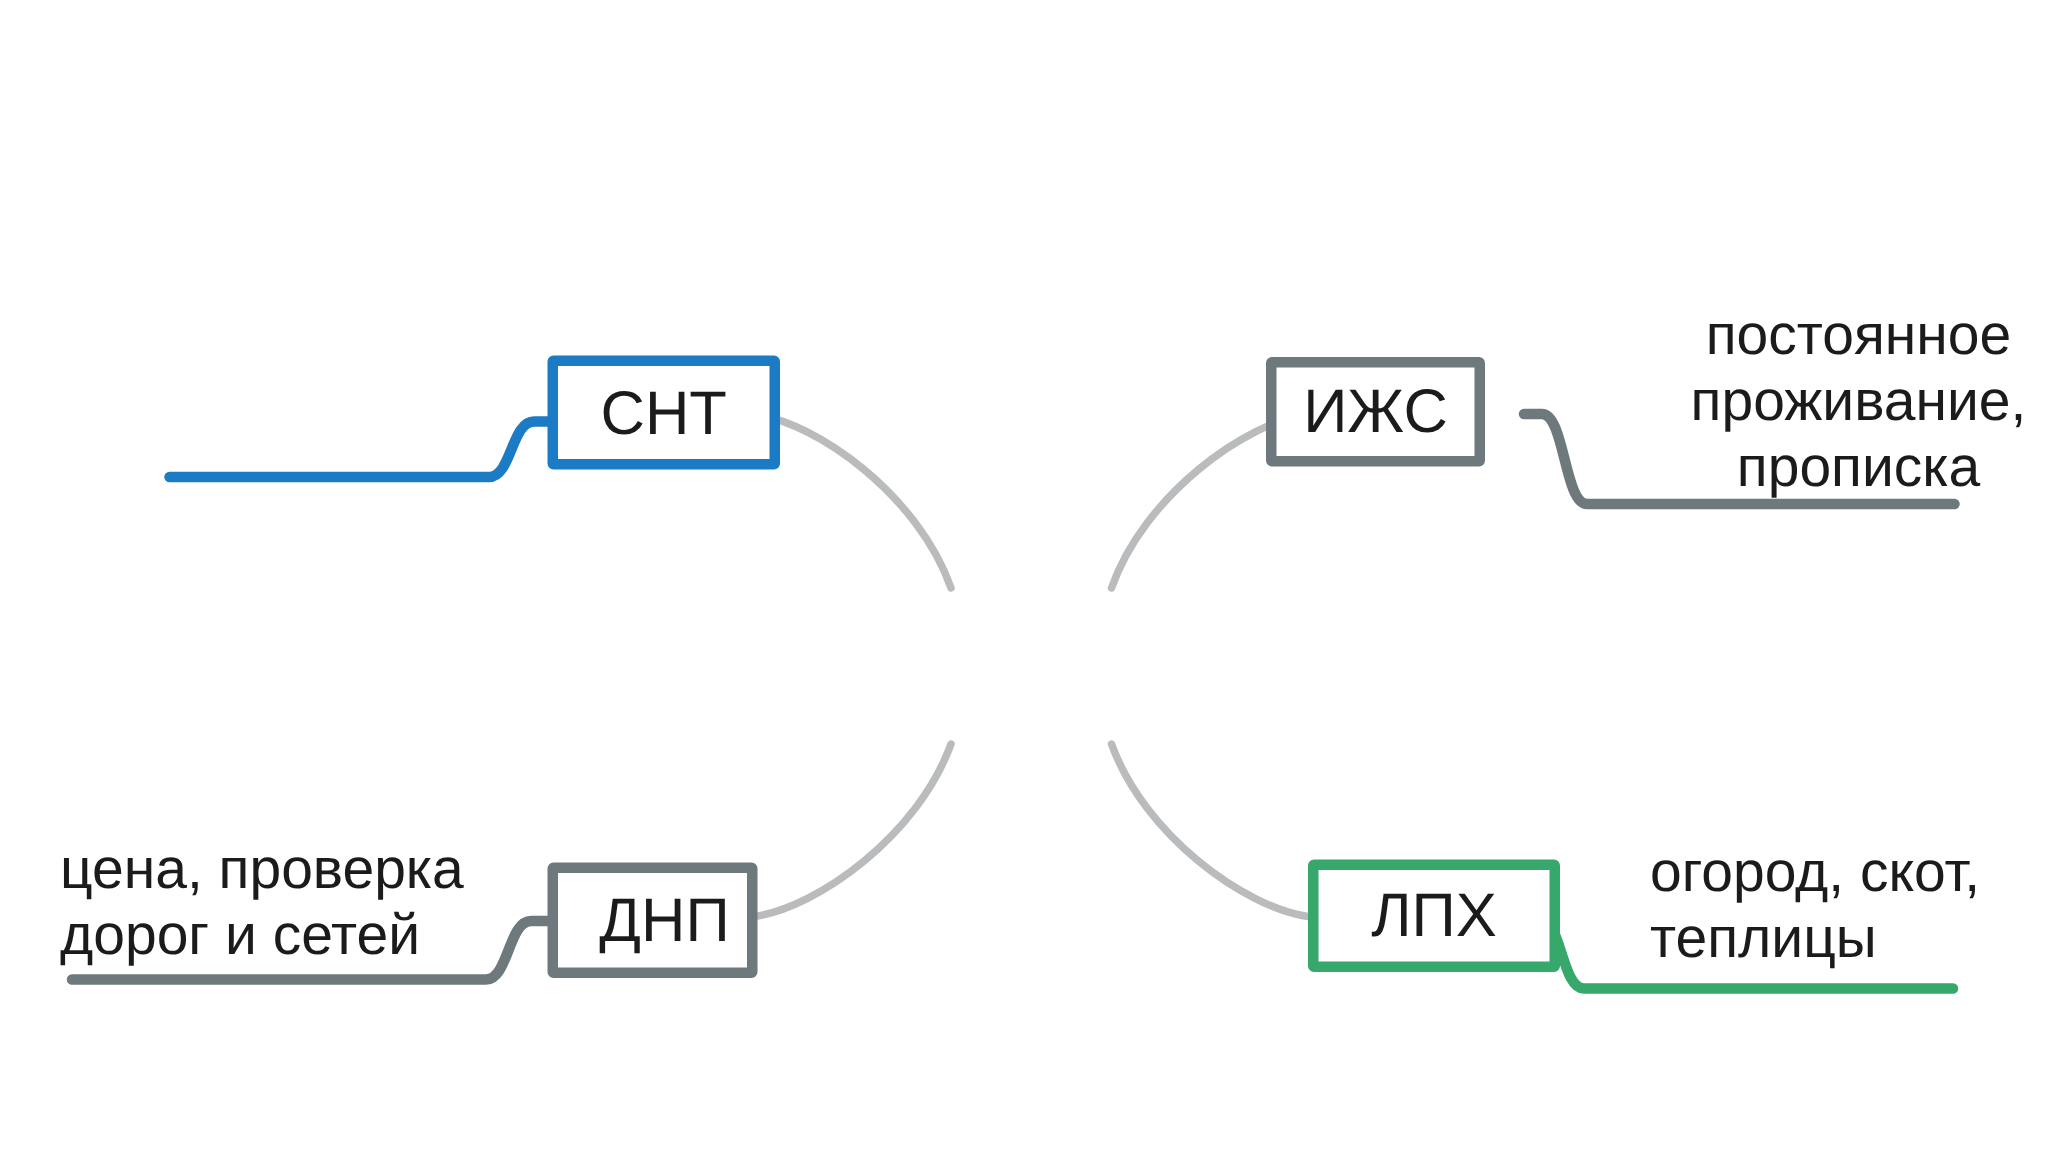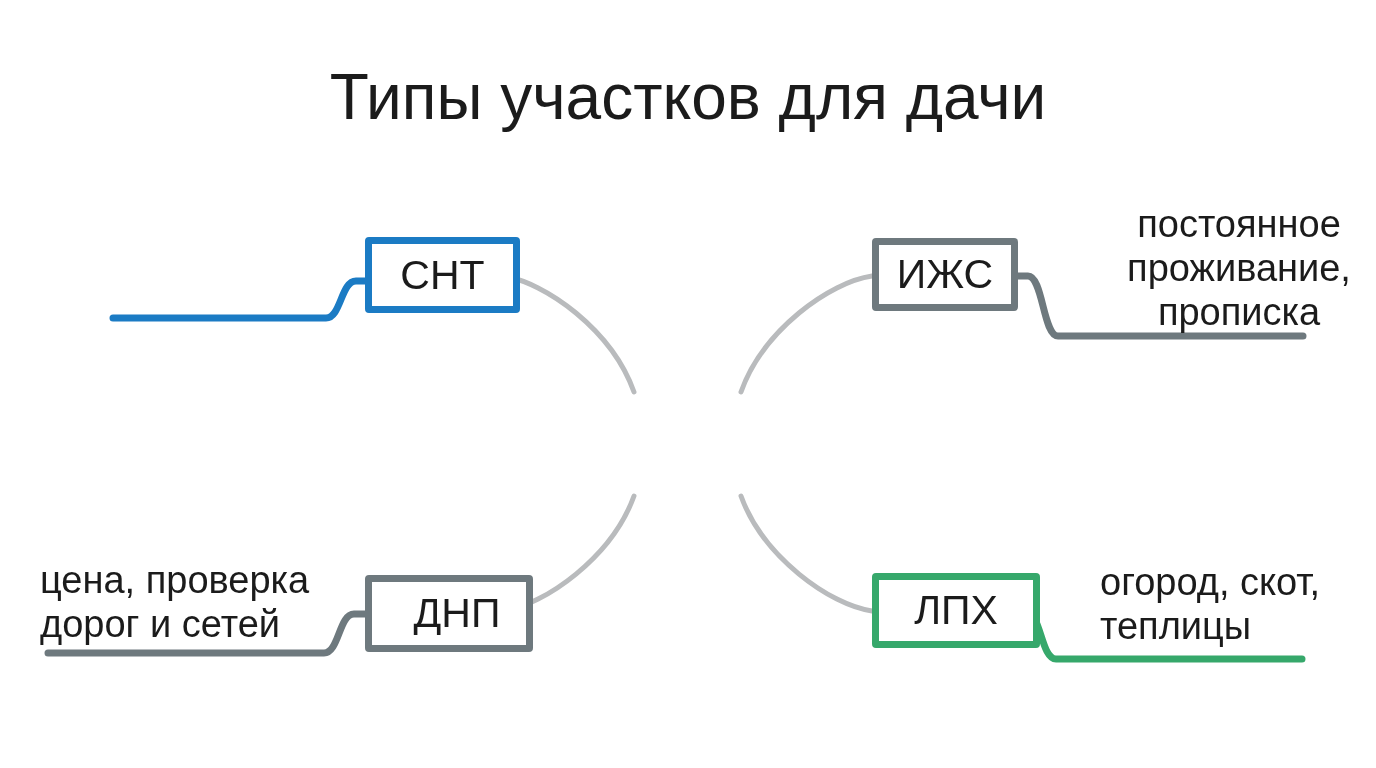--- a/index.html
+++ b/index.html
@@ -40,22 +40,22 @@
     background: #ffffff;
     border: 7px solid #6e797e; 
     border-radius: 4px;
     display: flex;
     align-items: center;
     justify-content: center;
     font-size: 41px;
     color: #1b1b1b;
   }
   .node-snt  { left: 365px; top: 237px; width: 155px; height: 76px; }
-  .node-izhs { left: 872px; top: 238px; width: 146px; height: 73px; }
-  .node-dnp  { left: 365px; top: 575px; width: 168px; height: 77px; padding-left: 16px; }
+  .node-izhs { left: 844px; top: 238px; width: 146px; height: 73px; }
+  .node-dnp  { left: 365px; top: 575px; width: 140px; height: 77px; padding-left: 16px; }
   .node-lph  { left: 872px; top: 573px; width: 168px; height: 75px; }
 
   .center-node {
     position: absolute;
     left: 518px;
     top: 390px;
     width: 340px;
     height: 108px;
     background: #ffffff;
     border: 7px solid #1b7bc4;
@@ -90,21 +90,20 @@
     <path d="M 872 276 C 830 282 763 330 741 392" fill="none" stroke-width="5" stroke-linecap="round" stroke="#b9bbbd"></path>
     <path d="M 503 611 C 545 605 612 557 634 496" fill="none" stroke-width="5" stroke-linecap="round" stroke="#b9bbbd"></path>
     <path d="M 872 611 C 830 605 763 557 741 496" fill="none" stroke-width="5" stroke-linecap="round" stroke="#b9bbbd"></path>
 
     <path d="M 113 318 L 326 318 C 341 318 341 281 356 281 L 366 281" fill="none" stroke-width="7" stroke-linecap="round" stroke-linejoin="round" stroke="#1b7bc4"></path>
     <path d="M 1016 276 L 1028 276 C 1043 276 1043 336 1058 336 L 1303 336" fill="none" stroke-width="7" stroke-linecap="round" stroke-linejoin="round" stroke="#6e797e"></path>
     <path d="M 48 653 L 324 653 C 339 653 339 614 354 614 L 367 614" fill="none" stroke-width="7" stroke-linecap="round" stroke-linejoin="round" stroke="#6e797e"></path>
     <path d="M 1015 612 L 1026 612 C 1041 612 1041 659 1056 659 L 1302 659" fill="none" stroke-width="7" stroke-linecap="round" stroke-linejoin="round" stroke="#36a86b"></path>
   </svg>
 
-  <h1 class="title">Типы участков для дачи</h1>
 
 
   <div class="node-box node-snt" style="border-color: rgb(27, 123, 196);">
     <span>СНТ</span>
   </div>
 
   <div class="node-box node-izhs" style="border-color: rgb(110, 121, 126);">
     <span>ИЖС</span>
   </div>
   <div class="note note-izhs">постоянное

